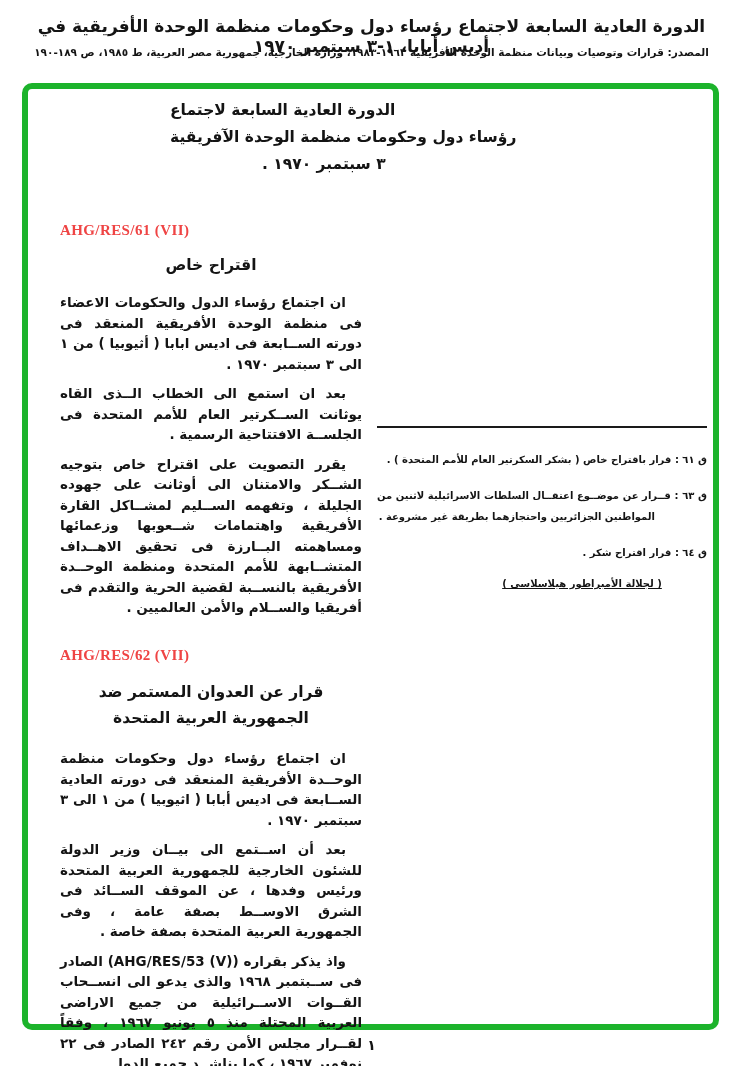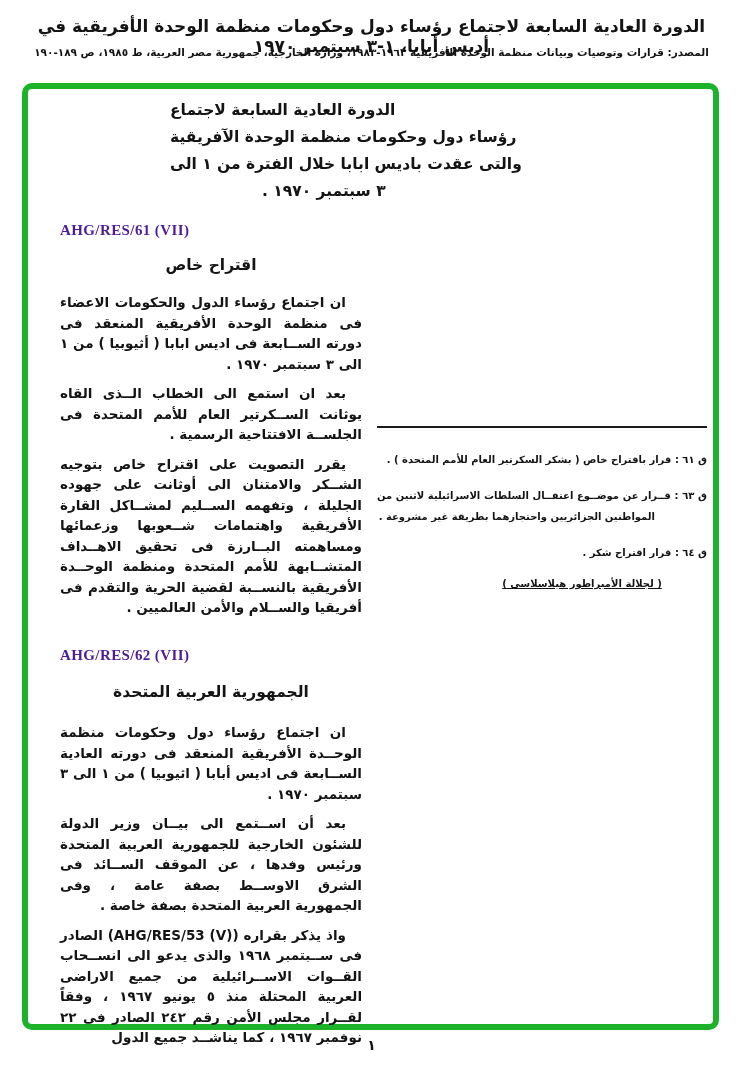--- a/index.html
+++ b/index.html
@@ -35,21 +35,21 @@
   .title-line-last { text-align: left; padding-left: 92px; }
   .col-left {
     position: absolute; left: 60px; top: 220px; width: 302px;
     direction: rtl;
     font-size: 13.5px; font-weight: bold; line-height: 20.5px;
   }
   .res-code {
     direction: ltr; text-align: left;
     font-family: "Liberation Serif", "DejaVu Serif", serif;
     font-size: 15px; font-weight: bold; letter-spacing: 0.4px;
-    color: #4c1d95;
+    color: #ef4444;
   }
   .res-code-2 { margin-top: 27px; }
   .sec-heading {
     text-align: center; font-size: 15.5px; font-weight: bold;
     margin-top: 14px;
   }
   .sec-heading-line { line-height: 26px; }
   .para {
     margin-top: 9px;
     text-align: justify; text-align-last: right;
@@ -86,33 +86,33 @@
 <body>
 
 <div class="hdr hdr-1">الدورة العادية السابعة لاجتماع رؤساء دول وحكومات منظمة الوحدة الأفريقية في أديس أبابا، ١-٣ سبتمبر ١٩٧٠</div>
 <div class="hdr hdr-2">المصدر: قرارات وتوصيات وبيانات منظمة الوحدة الأفريقية ١٩٦٣-١٩٨٣، وزارة الخارجية، جمهورية مصر العربية، ط ١٩٨٥، ص ١٨٩-١٩٠</div>
 
 <div class="frame"></div>
 
 <div class="title-block">
   <div class="title-line">الدورة العادية السابعة لاجتماع</div>
   <div class="title-line">رؤساء دول وحكومات منظمة الوحدة الآفريقية</div>
-  <div class="title-line">والتى عقدت باديس ابابا خلال الفترة من ١ الى</div>
   <div class="title-line-last">٣ سبتمبر ١٩٧٠ .</div>
 </div>
 
 <div class="col-left">
   <div class="res-code">AHG/RES/61 (VII)</div>
   <div class="sec-heading">اقتراح خاص</div>
   <div class="para para-first">ان اجتماع رؤساء الدول والحكومات الاعضاء فى منظمة الوحدة الأفريقية المنعقد فى دورته الســابعة فى اديس ابابا ( أثيوبيا ) من ١ الى ٣ سبتمبر ١٩٧٠ .</div>
   <div class="para">بعد ان استمع الى الخطاب الــذى القاه يوثانت الســكرتير العام للأمم المتحدة فى الجلســة الافتتاحية الرسمية .</div>
   <div class="para">يقرر التصويت على اقتراح خاص بتوجيه الشــكر والامتنان الى أوثانت على جهوده الجليلة ، وتفهمه الســليم لمشــاكل القارة الأفريقية واهتمامات شــعوبها وزعمائها ومساهمته البــارزة فى تحقيق الاهــداف المتشــابهة للأمم المتحدة ومنظمة الوحــدة الأفريقية بالنســبة لقضية الحرية والتقدم فى أفريقيا والســلام والأمن العالميين .</div>
 
   <div class="res-code res-code-2">AHG/RES/62 (VII)</div>
   <div class="sec-heading">
+    <div class="sec-heading-line">قرار عن العدوان المستمر ضد</div>
     <div class="sec-heading-line">الجمهورية العربية المتحدة</div>
   </div>
   <div class="para para-first">ان اجتماع رؤساء دول وحكومات منظمة الوحــدة الأفريقية المنعقد فى دورته العادية الســابعة فى اديس أبابا ( اثيوبيا ) من ١ الى ٣ سبتمبر ١٩٧٠ .</div>
   <div class="para">بعد أن اســتمع الى بيــان وزير الدولة للشئون الخارجية للجمهورية العربية المتحدة ورئيس وفدها ، عن الموقف الســائد فى الشرق الاوســط بصفة عامة ، وفى الجمهورية العربية المتحدة بصفة خاصة .</div>
   <div class="para">واذ يذكر بقراره ‎(AHG/RES/53 (V))‎ الصادر فى ســبتمبر ١٩٦٨ والذى يدعو الى انســحاب القــوات الاســرائيلية من جميع الاراضى العربية المحتلة منذ ٥ يونيو ١٩٦٧ ، وفقاً لقــرار مجلس الأمن رقم ٢٤٢ الصادر فى ٢٢ نوفمبر ١٩٦٧ ، كما يناشــد جميع الدول</div>
 </div>
 
 <div class="col-right">
   <div class="rule"></div>
   <div class="rc-item">

